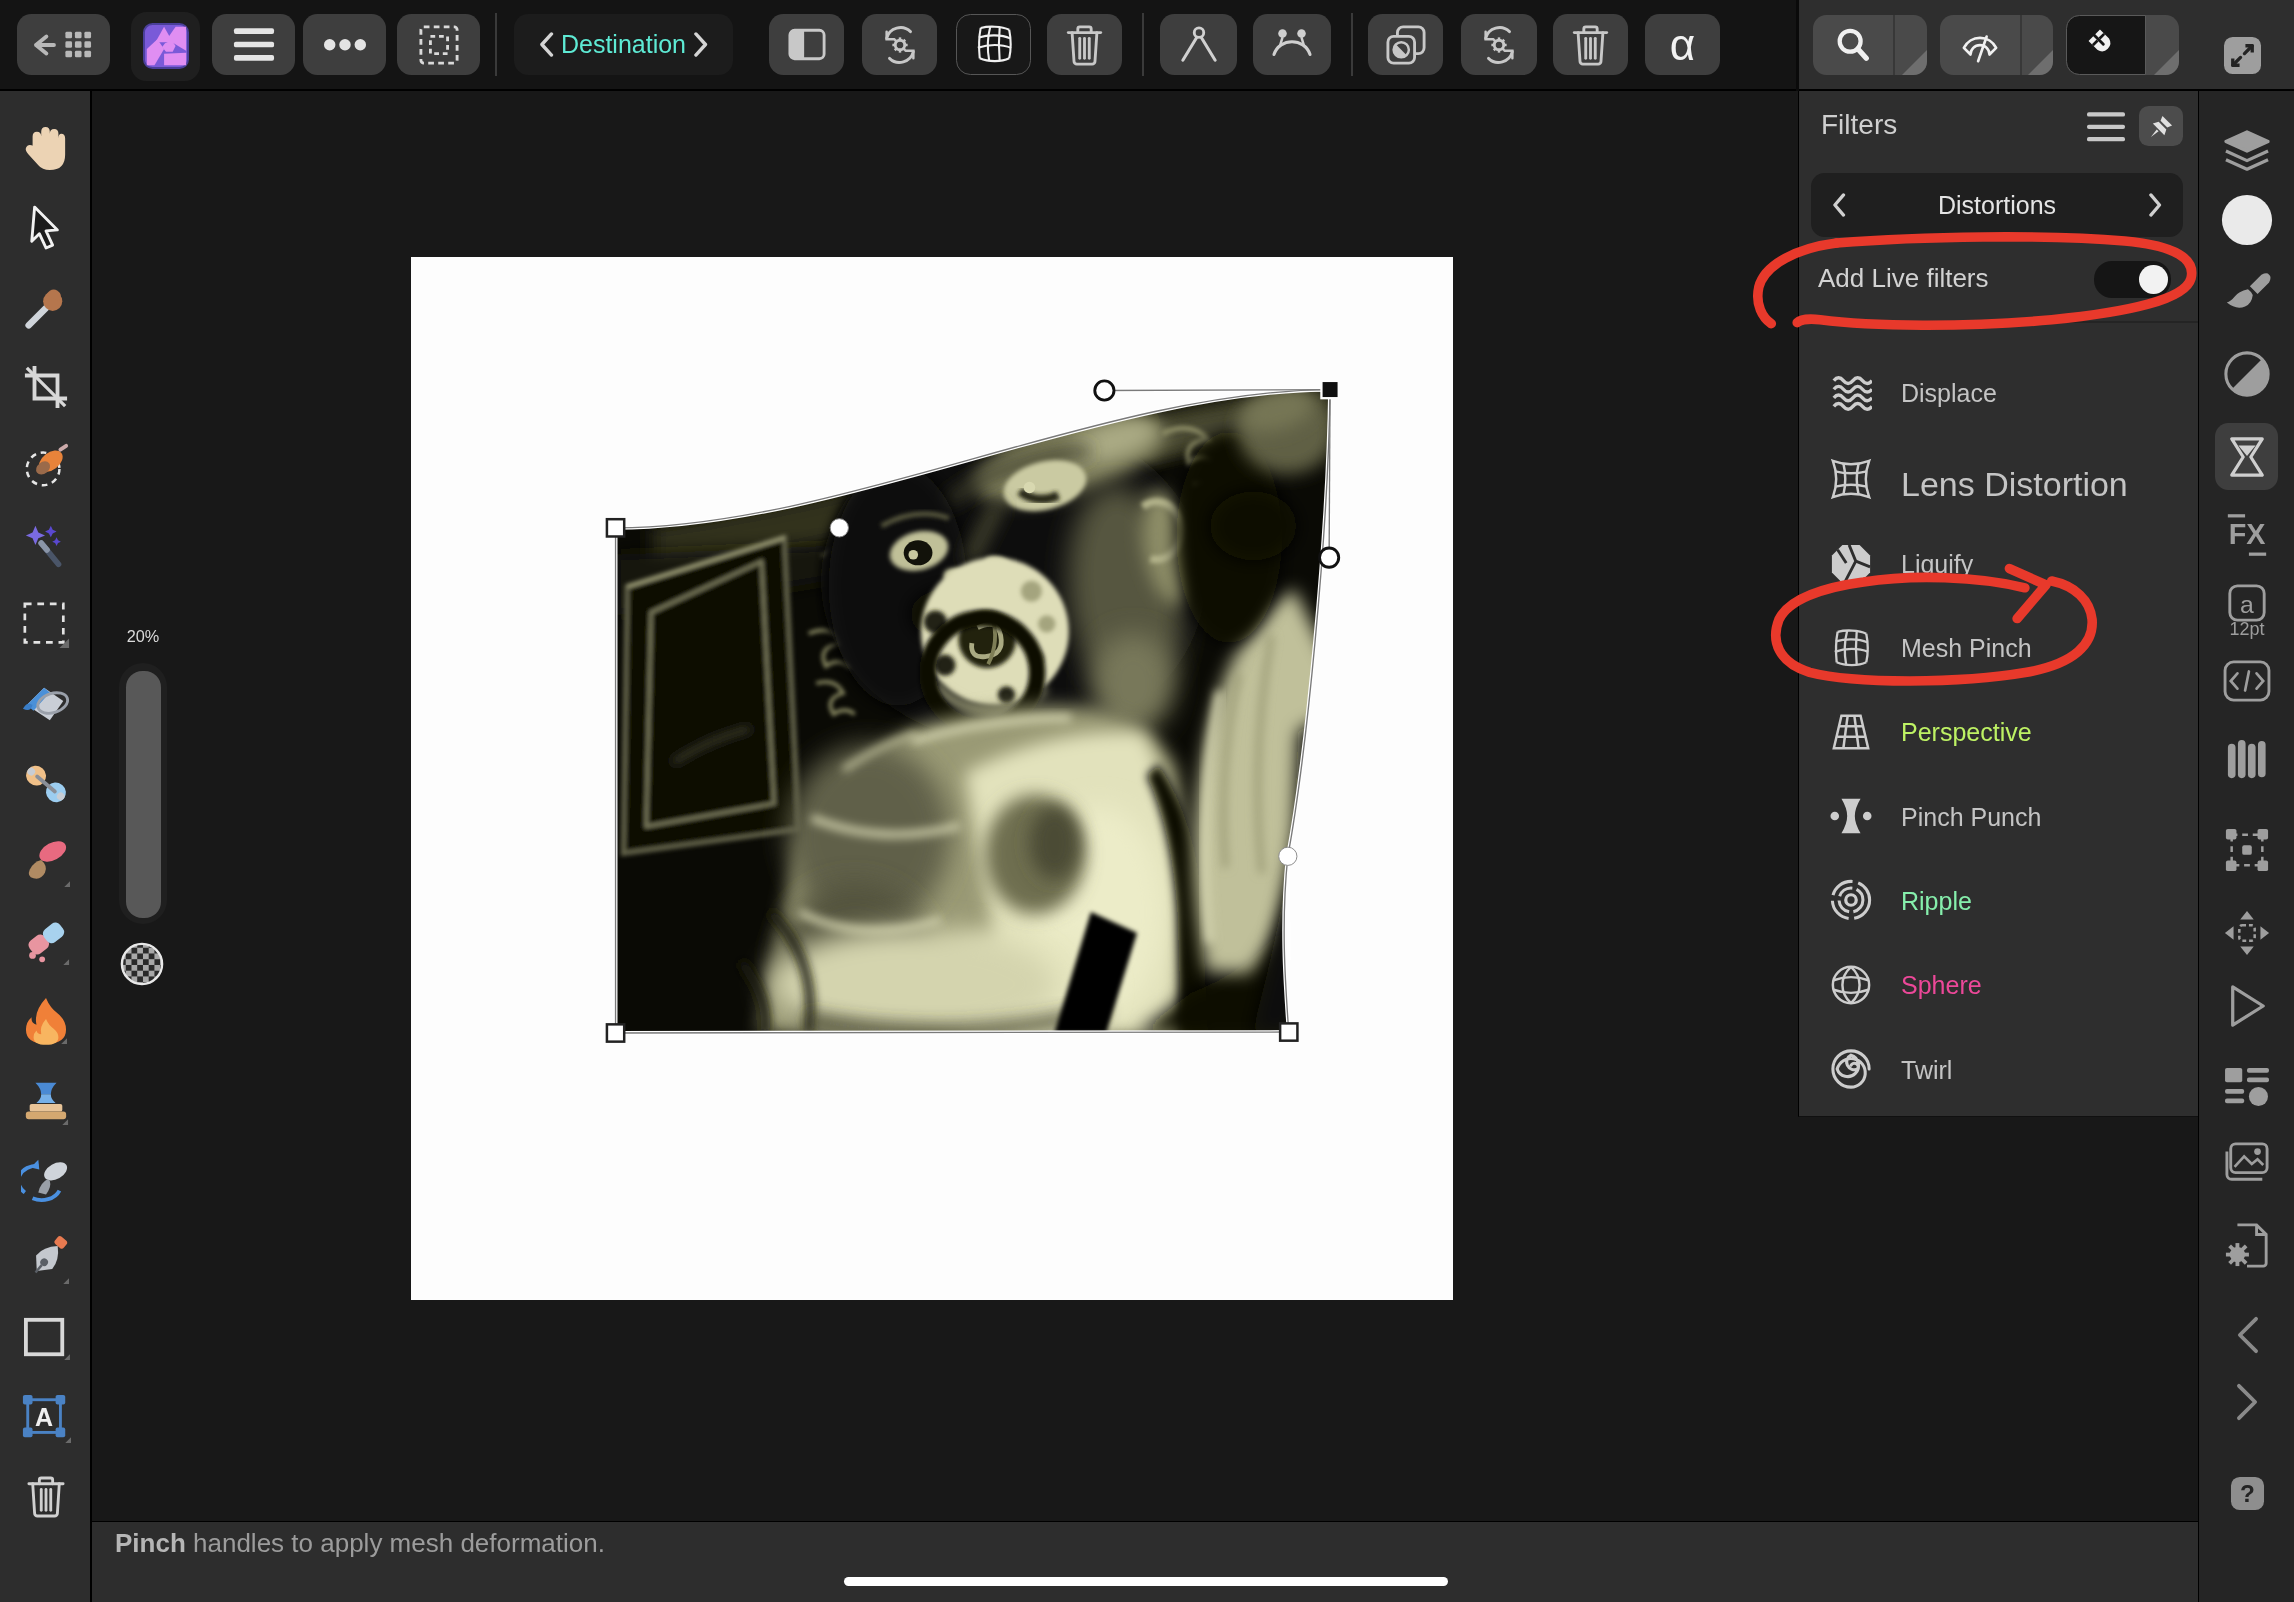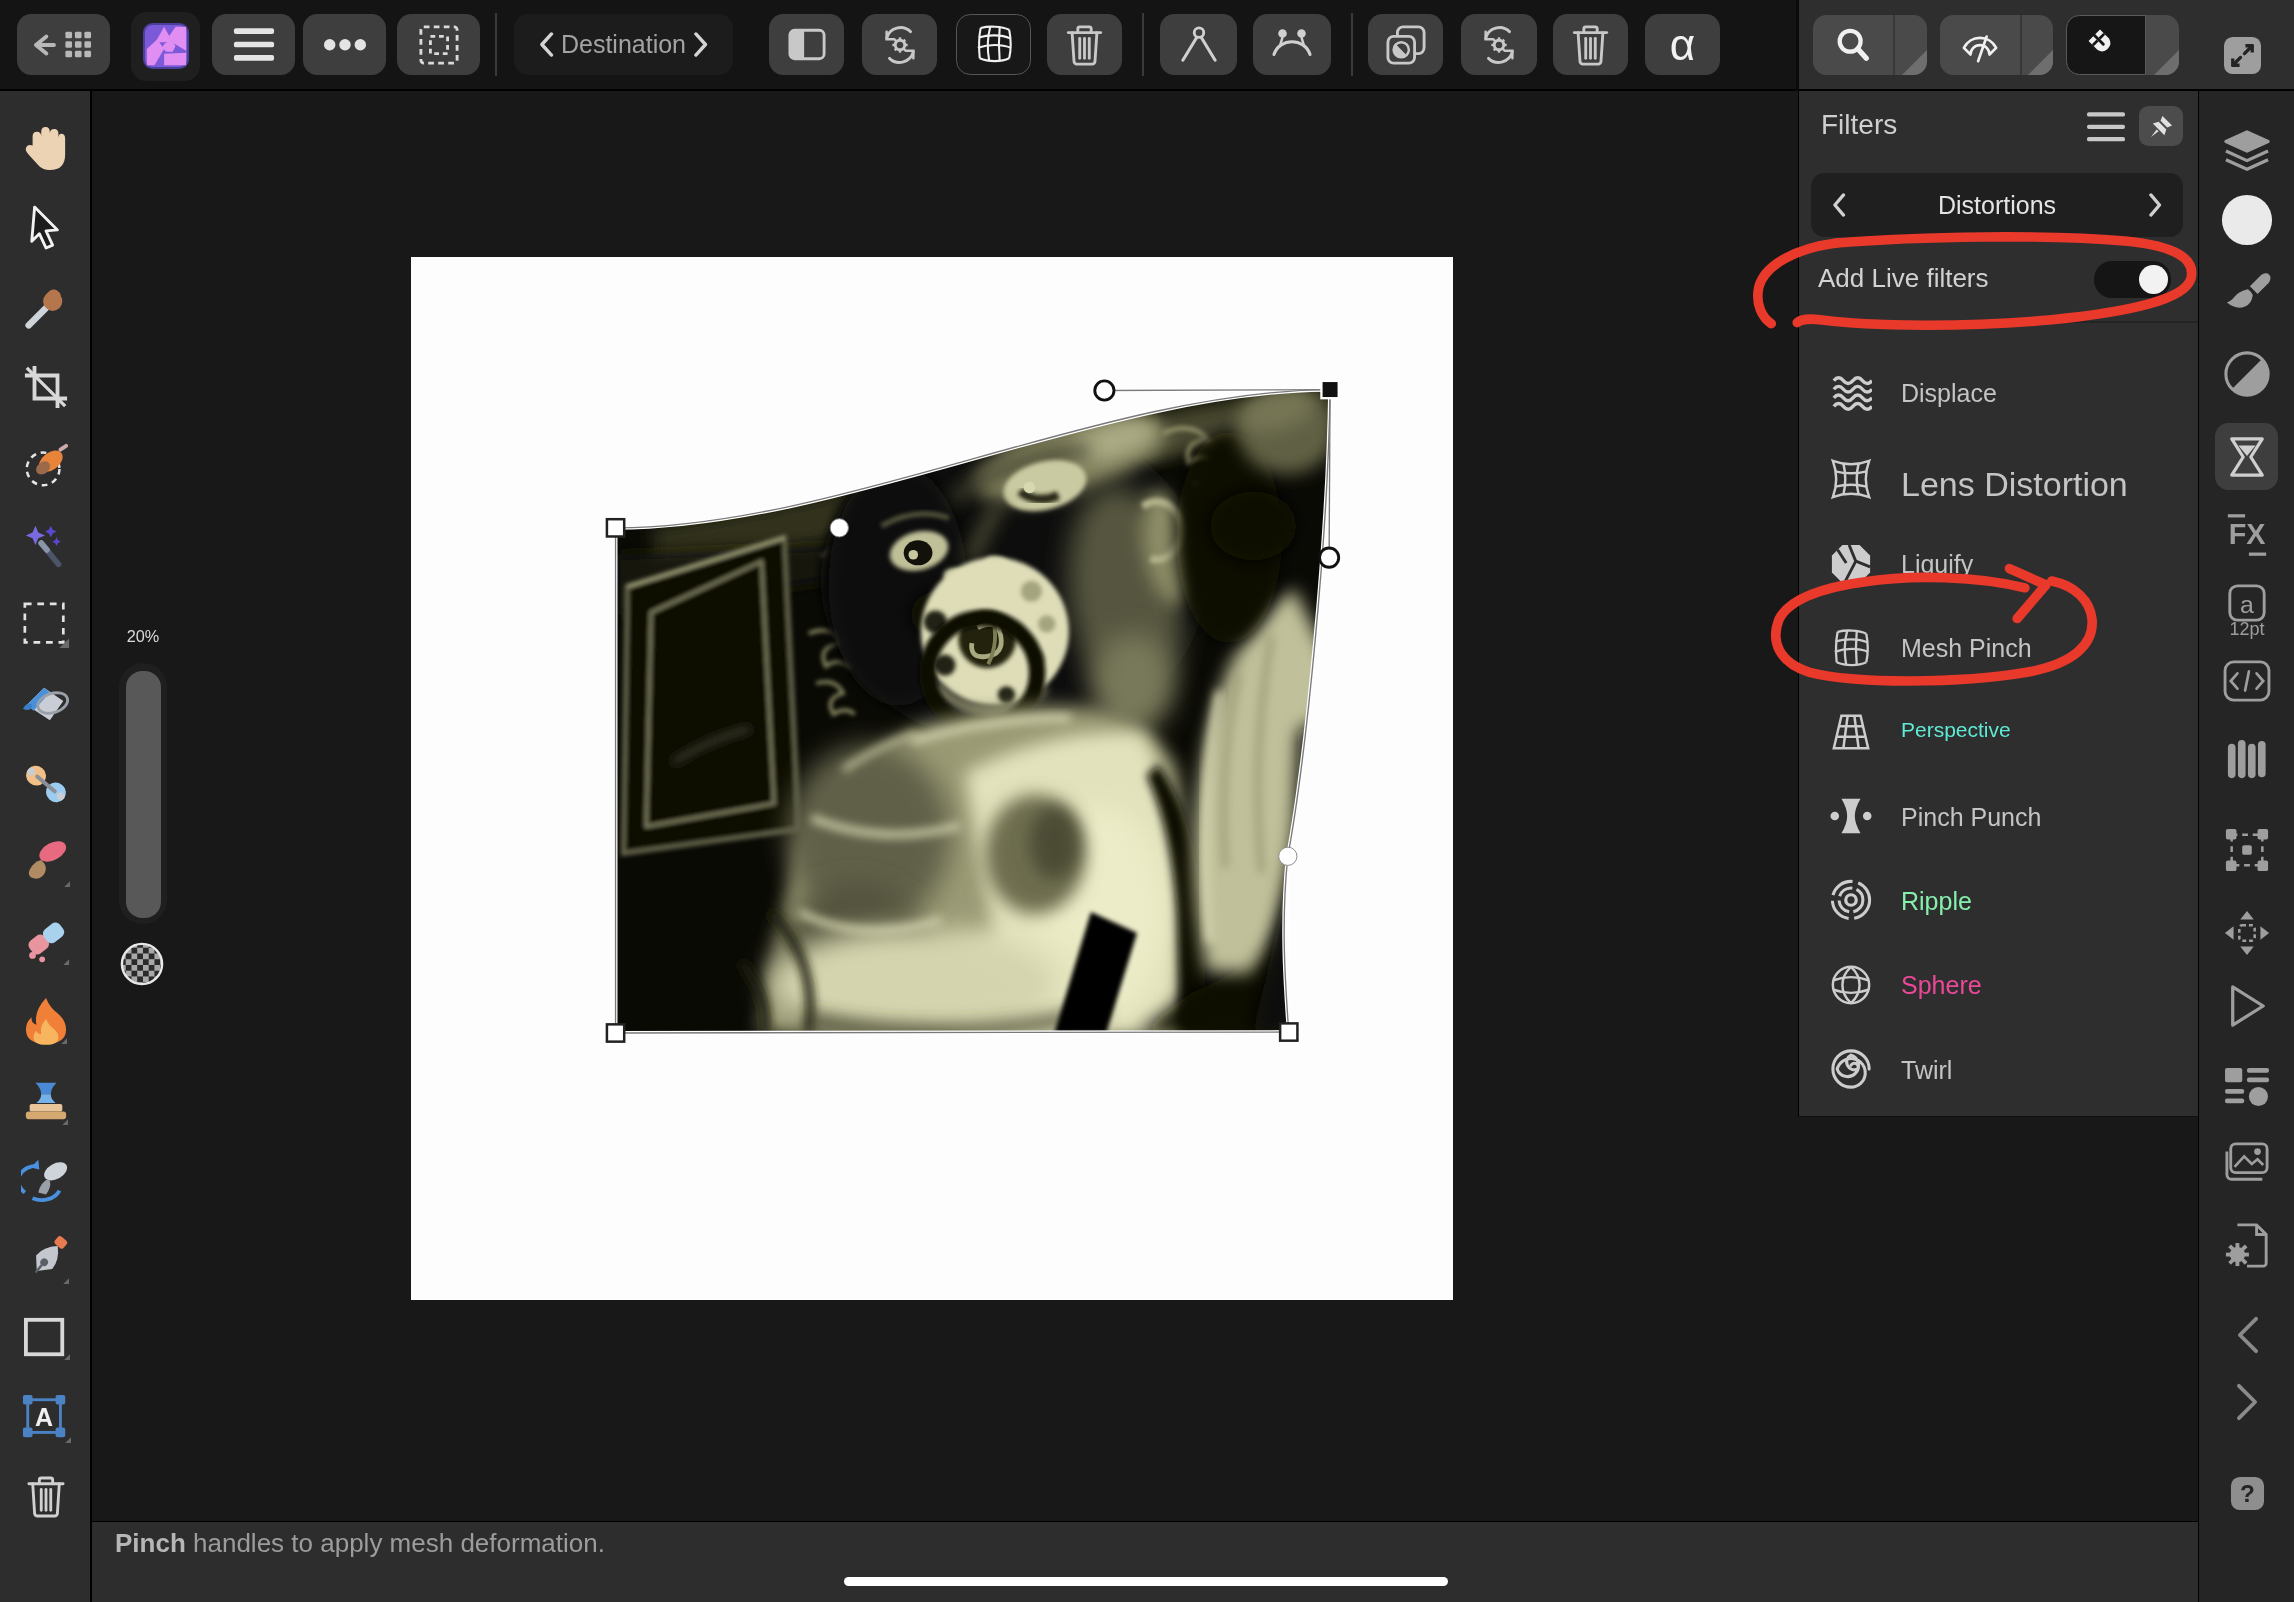--- a/index.html
+++ b/index.html
@@ -68,21 +68,21 @@
 <svg width="40" height="40" viewBox="0 0 42 42">
       <rect x="2" y="2" width="38" height="38" rx="3" fill="none" stroke="#dadada" stroke-width="3" stroke-dasharray="6 4.5"></rect>
       <rect x="12" y="12" width="18" height="18" fill="none" stroke="#dadada" stroke-width="3" stroke-dasharray="5 4"></rect>
     </svg>
   </div>
 <div class="abs" style="left:495px;top:13.4px;width:1.9px;height:63px;background:#3a3a3a"></div>
 <div class="btn" style="left:514px;width:219px;background:#1c1c1c">
 <svg width="15.4" height="25" viewBox="0 0 16 26">
       <path d="M13 2 L3 13 L13 24" stroke="#d4d4d4" stroke-width="3.5" fill="none" stroke-linecap="round" stroke-linejoin="round"></path>
     </svg>
-<span style="color:#a3a3a3;font-size:25px;margin:0 7px">Destination</span>
+<span style="color:#5eead4;font-size:25px;margin:0 7px">Destination</span>
 <svg width="15.4" height="25" viewBox="0 0 16 26">
       <path d="M3 2 L13 13 L3 24" stroke="#d4d4d4" stroke-width="3.5" fill="none" stroke-linecap="round" stroke-linejoin="round"></path>
     </svg>
   </div>
 <div class="btn" style="left:769px;width:75px">
 <svg width="38" height="33" viewBox="0 0 40 34">
       <rect x="2" y="2" width="36" height="30" rx="5" fill="none" stroke="#c8c8c8" stroke-width="3"></rect>
       <path d="M7 2 H17 V32 H7 a5 5 0 0 1 -5 -5 V7 a5 5 0 0 1 5 -5 Z" fill="#c8c8c8"></path>
     </svg>
   </div>
@@ -605,21 +605,21 @@
   </div>
 <div class="abs" style="left:1818px;top:263px;font-size:26px;color:#d2d2d2">Add Live filters</div>
 <div class="abs" style="left:2094px;top:261px;width:77px;height:37px;border-radius:18px;background:#151515"></div>
 <div class="abs" style="left:2139px;top:265px;width:29px;height:29px;border-radius:14.4px;background:#f2f2f2"></div>
 <div class="abs" style="left:1798px;top:321px;width:400px;height:1.9px;background:#242424"></div>
 
 <div class="abs" style="left:1901px;top:379px;font-size:25px;color:#c4c4c4">Displace</div>
 <div class="abs" style="left:1901px;top:465px;font-size:34px;color:#c4c4c4">Lens Distortion</div>
 <div class="abs" style="left:1901px;top:550px;font-size:25px;color:#c4c4c4">Liquify</div>
 <div class="abs" style="left:1901px;top:634px;font-size:25px;color:#c4c4c4">Mesh Pinch</div>
-<div class="abs" style="left:1901px;top:718px;font-size:21px;color:#5eead4">Perspective</div>
+<div class="abs" style="left:1901px;top:718px;font-size:25px;color:#bef264">Perspective</div>
 <div class="abs" style="left:1901px;top:803px;font-size:25px;color:#c4c4c4">Pinch Punch</div>
 <div class="abs" style="left:1901px;top:887px;font-size:25px;color:#86efac">Ripple</div>
 <div class="abs" style="left:1901px;top:971px;font-size:25px;color:#ec4899">Sphere</div>
 <div class="abs" style="left:1901px;top:1056px;font-size:25px;color:#c4c4c4">Twirl</div>
 <svg class="abs" style="left:1830px;top:373px" width="42" height="42" viewBox="0 0 44 44">
     <g stroke="#cdcdcd" stroke-width="3.6" fill="none">
       <path d="M4 8 q5 -6 10 0 t10 0 t10 0 t10 0"></path>
       <path d="M4 17 q5 -6 10 0 t10 0 t10 0 t10 0"></path>
       <path d="M4 26 q5 -6 10 0 t10 0 t10 0 t10 0"></path>
       <path d="M4 35 q5 -6 10 0 t10 0 t10 0 t10 0"></path>

